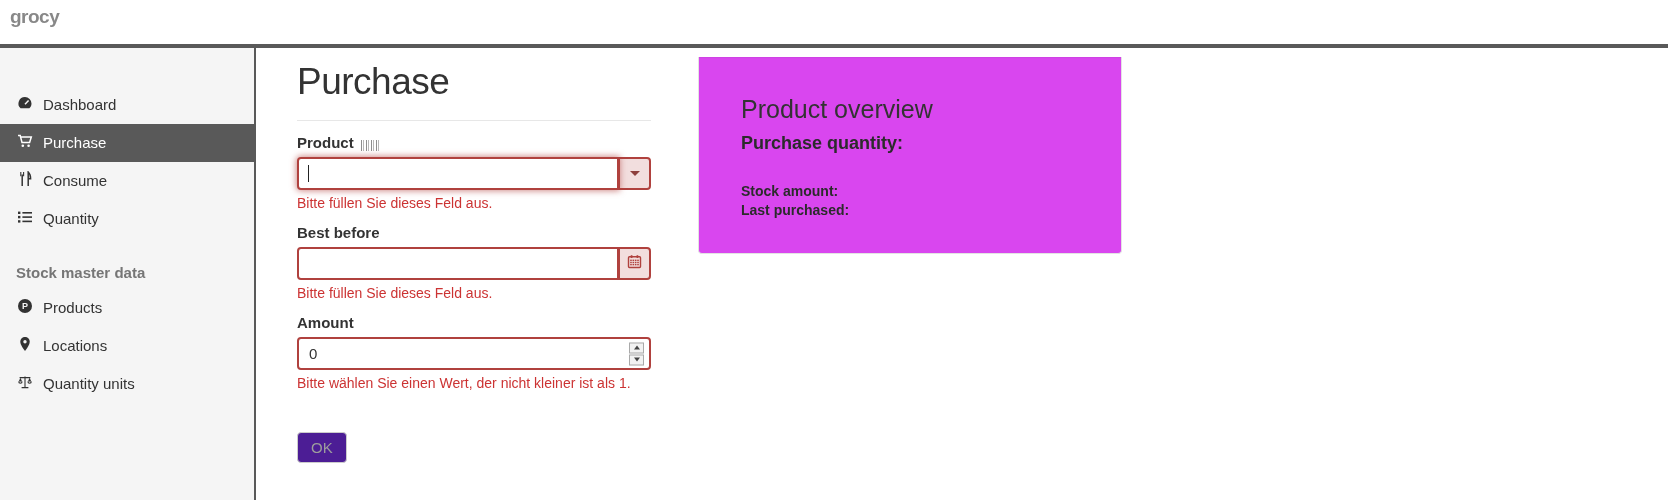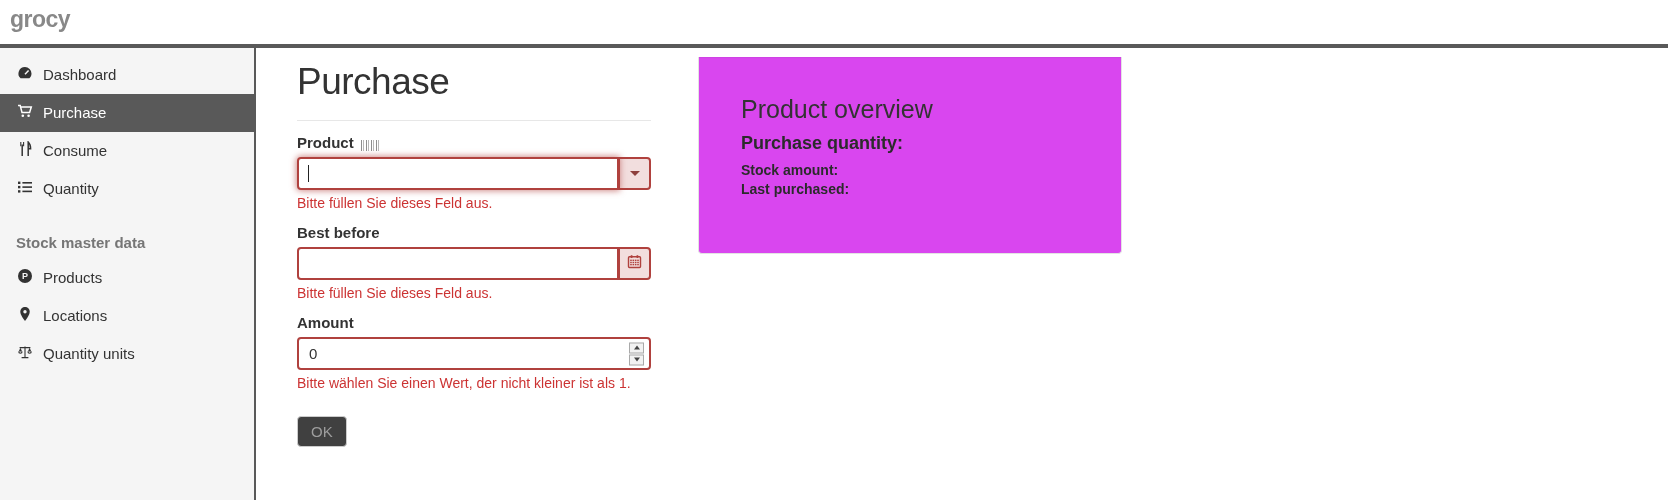--- a/index.html
+++ b/index.html
@@ -1,25 +1,25 @@
 <!DOCTYPE html>
 <html><head>
 <meta charset="utf-8">
 <style>
   html,body{margin:0;padding:0;background:#fff;}
   body{font-family:"Liberation Sans","DejaVu Sans",sans-serif;color:#333;}
   .page{position:relative;width:1668px;height:500px;overflow:hidden;background:#fff;}
 
   
   .header{position:absolute;top:0;left:0;right:0;height:44px;background:#fff;border-bottom:4px solid #595959;box-sizing:content-box;}
-  .logo{display:inline-block;padding:6px 0 0 10px;font-size:23px;font-weight:700;color:#888;letter-spacing:-.5px;cursor:pointer;}
+  .logo{display:inline-block;padding:6px 0 0 10px;font-size:19px;font-weight:700;color:#888;letter-spacing:-.5px;cursor:pointer;}
 
   
   .sidebar{position:absolute;left:0;top:48px;bottom:0;width:254px;background:#f5f5f5;border-right:2px solid #595959;}
-  .nav{padding-top:8px;}
+  .nav{padding-top:14px;margin-top:24px;}
   .item{display:flex;align-items:center;gap:10px;padding:9px 8px 9px 17px;font-size:15px;color:#333;cursor:pointer;line-height:18px;}
   .item svg{width:16px;height:16px;flex:none;}
   .item.active{background:#595959;color:#fff;}
   .section-hdr{padding:26px 8px 8px 16px;font-size:15px;font-weight:700;color:#767676;}
 
   
   .content{position:absolute;left:256px;top:48px;right:0;bottom:0;background:#fff;}
   .form-col{margin-left:41px;width:354px;}
   h1.page-title{font-size:37px;font-weight:400;color:#333;margin:13px 0 0;letter-spacing:-.5px;}
   hr.title-rule{border:0;border-top:1px solid #e7e7e7;margin:17px 0 13px;}
@@ -37,26 +37,26 @@
   .addon-btn{width:32px;height:33px;box-sizing:border-box;background:#f2dede;border:2px solid #b0413e;border-left:1px solid #b0413e;border-radius:0 4px 4px 0;display:flex;align-items:center;justify-content:center;cursor:pointer;}
   .caret-down{width:0;height:0;border-left:5px solid transparent;border-right:5px solid transparent;border-top:5px solid #8d3f3c;}
 
   .num-wrap{position:relative;width:354px;}
   .num-wrap input{width:100%;height:33px;box-sizing:border-box;border:2px solid #b0413e;border-radius:4px;padding:0 26px 0 10px;font-size:15px;font-family:inherit;color:#333;outline:none;background:#fff;}
   .spinner{position:absolute;right:7px;top:50%;transform:translateY(-50%);width:15px;display:flex;flex-direction:column;gap:1px;}
   .spin{height:9px;background:#f2f2f2;border:1px solid #a9a9a9;display:flex;align-items:center;justify-content:center;cursor:pointer;}
   .tri-up{width:0;height:0;border-left:3px solid transparent;border-right:3px solid transparent;border-bottom:4px solid #444;}
   .tri-down{width:0;height:0;border-left:3px solid transparent;border-right:3px solid transparent;border-top:4px solid #444;}
 
-  .ok-btn{margin-top:12px;padding:6px 13px;font-size:15px;color:#9d9d9d;background:#404040;border:1px solid #ccc;border-radius:4px;cursor:pointer;font-family:inherit;}
+  .ok-btn{margin-top:28px;padding:6px 13px;font-size:15px;color:#9d9d9d;background:#4c1d95;border:1px solid #ccc;border-radius:4px;cursor:pointer;font-family:inherit;}
 
   
   .overview{position:absolute;left:442px;top:9px;width:424px;height:197px;box-sizing:border-box;background:#d946ef;border:1px solid #e3e3e3;border-top:none;border-radius:0 0 4px 4px;box-shadow:inset 0 1px 1px rgba(0,0,0,.05);padding:24px 42px;}
   .ov-title{font-size:25px;font-weight:400;color:#333;margin:14px 0 9px;}
-  .ov-sub{font-size:18px;font-weight:700;color:#2b2b2b;margin:0 0 7px;}
+  .ov-sub{font-size:18px;font-weight:700;color:#2b2b2b;margin:0 0 28px;}
   .ov-row{font-size:14px;font-weight:700;color:#2b2b2b;line-height:19px;}
 </style>
 </head>
 <body>
 
 <div class="page">
 
   <div class="header">
     <span class="logo">grocy</span>
   </div>

